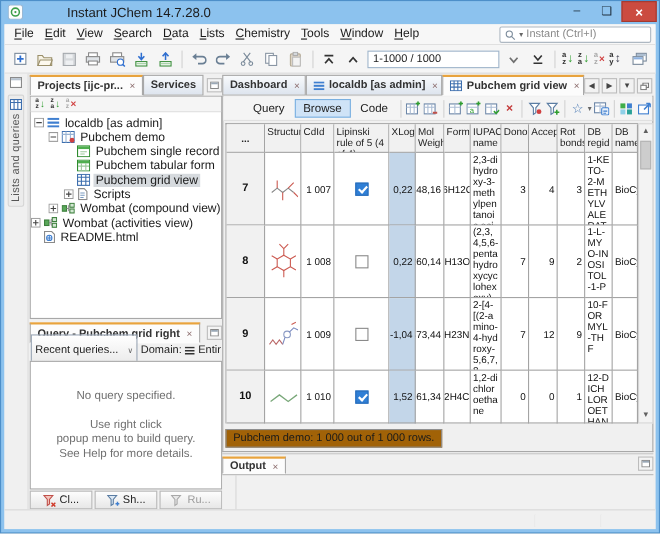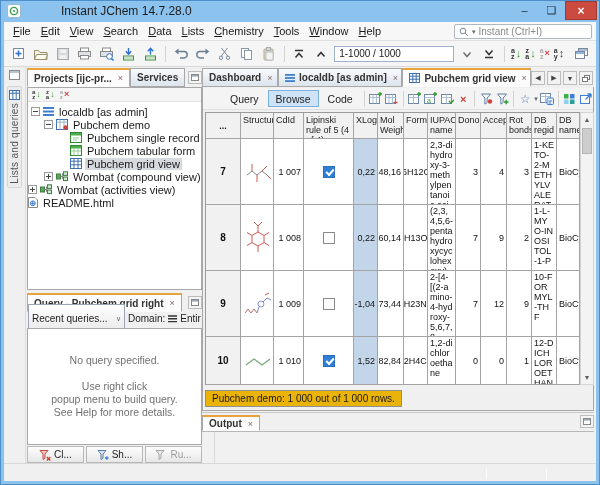--- a/index.html
+++ b/index.html
@@ -88,21 +88,21 @@
   .wrap{line-height:10px;word-break:break-all;}
   .xlg{background:#c3d6e9;}
   .cb{width:12px;height:12px;border:1px solid #8a8a8a;background:#fff;position:relative;}
   .cb.checked{background:#2f7fd6;border-color:#2a6db8;}
   .cb.checked::after{content:"";position:absolute;left:2px;top:2px;width:6px;height:3px;border-left:2px solid #fff;border-bottom:2px solid #fff;transform:rotate(-48deg);}
   
   .vsb{position:absolute;left:377px;top:25px;width:14px;height:273px;background:#f3f3f3;border:1px solid #d5d5d5;display:flex;flex-direction:column;align-items:center;}
   .vsb .ar{font-size:7px;color:#606060;height:13px;display:flex;align-items:center;}
   .vthumb{width:10px;height:26px;background:#cdcdcd;border:1px solid #b4b4b4;margin-top:2px;}
   .vsb .ar.dn{margin-top:auto;}
-  .gstatus{position:absolute;left:2px;top:303px;height:17px;border:1px solid #8f8f8f;background:#eab308;font-size:10px;color:#1a1a1a;display:flex;align-items:center;padding:0 6px;white-space:nowrap;}
+  .gstatus{position:absolute;left:2px;top:303px;height:17px;border:1px solid #8f8f8f;background:#a16207;font-size:10px;color:#1a1a1a;display:flex;align-items:center;padding:0 6px;white-space:nowrap;}
   
   .outpanel{position:absolute;left:0;right:0;top:345px;bottom:0;border-top:1px solid #c8c8c8;}
   .outtabs{position:absolute;left:0;top:1px;right:0;height:17px;display:flex;align-items:flex-end;}
   .outtabs .tab{height:16px;font-size:10px;}
   .outbody{position:absolute;left:0;right:0;top:18px;bottom:0;background:#f1f1f1;border-top:1px solid #b8b8b8;}
   .outgutter{position:absolute;left:12px;top:0;bottom:0;width:1px;background:#d8d8d8;}
   
   .sbar{position:absolute;left:0;right:0;bottom:0;height:18px;background:#f0f0f0;border-top:1px solid #d8d8d8;}
   .ssep{position:absolute;top:4px;width:1px;height:11px;background:#c4c4c4;border-right:1px solid #fdfdfd;}
 </style>
@@ -394,20 +394,35 @@
           <div class="titem sel" style="padding-left:30px">
             <span class="tgsp"></span>
             <span>
                 <svg width="12" height="11">
                   <rect x="0.5" y="0.5" width="11" height="10" fill="#fff" stroke="#3e6fae"></rect>
                   <path d="M0.5 3.2 H11.5 M0.5 6.8 H11.5 M4 0.5 V10.5 M8 0.5 V10.5" stroke="#3e6fae"></path>
                 </svg>
               </span>
             <span class="tlabel">Pubchem grid view</span>
           </div>
+          <div class="titem" style="padding-left:30px">
+            <span class="tg">
+                <svg width="9" height="9">
+                  <rect x="0.5" y="0.5" width="8" height="8" fill="#fff" stroke="#9a9a9a"></rect>
+                  <path d="M2 4.5 h5 M4.5 2 v5" stroke="#444"></path>
+                </svg>
+              </span>
+            <span>
+                <svg width="10" height="11">
+                  <path d="M1.5 0.5 h5 l2.5 2.5 v7.5 h-7.5 z" fill="#fff" stroke="#8a8a8a"></path>
+                  <path d="M3 4.5 h4 M3 6.5 h4 M3 8.5 h3" stroke="#7a9ac0"></path>
+                </svg>
+              </span>
+            <span class="tlabel">Scripts</span>
+          </div>
           <div class="titem" style="padding-left:16px">
             <span class="tg">
                 <svg width="9" height="9">
                   <rect x="0.5" y="0.5" width="8" height="8" fill="#fff" stroke="#9a9a9a"></rect>
                   <path d="M2 4.5 h5 M4.5 2 v5" stroke="#444"></path>
                 </svg>
               </span>
             <span>
                 <svg width="12" height="11">
                   <rect x="0.5" y="3" width="4" height="5" fill="#5aa85a" stroke="#3c7f3c"></rect>
@@ -430,21 +445,21 @@
                 <svg width="12" height="11">
                   <rect x="0.5" y="3" width="4" height="5" fill="#5aa85a" stroke="#3c7f3c"></rect>
                   <path d="M4.5 5.5 h2" stroke="#888"></path>
                   <rect x="7.5" y="0.8" width="4" height="3.6" fill="#d2e8d2" stroke="#3c7f3c"></rect>
                   <rect x="7.5" y="6" width="4" height="3.6" fill="#d2e8d2" stroke="#3c7f3c"></rect>
                   <path d="M6.5 2.6 v5.2 M6.5 2.6 h1 M6.5 7.8 h1" stroke="#888" fill="none"></path>
                 </svg>
               </span>
             <span class="tlabel">Wombat (activities view)</span>
           </div>
-          <div class="titem" style="padding-left:0">
+          <div class="titem" style="padding-left:12px">
             <span>
                 <svg width="10" height="11">
                   <path d="M0.5 0.5 h6.5 l2.5 2.5 v7.5 h-9 z" fill="#fff" stroke="#8a8a8a"></path>
                   <circle cx="4.8" cy="6.3" r="2.4" fill="none" stroke="#3f7fd0"></circle>
                   <path d="M2.4 6.3 h4.8 M4.8 3.9 v4.8" stroke="#3f7fd0"></path>
                 </svg>
               </span>
             <span class="tlabel">README.html</span>
           </div>
         </div>
@@ -723,21 +738,21 @@
           <div class="cell stc">
               <svg width="30" height="20">
                 <path d="M3 14 L11 8 L19 14 L27 8" stroke="#7aa87a" stroke-width="1.2" fill="none"></path>
               </svg>
             </div>
           <div class="cell r">1 010</div>
           <div class="cell ckc">
               <span class="cb checked"></span>
             </div>
           <div class="cell r xlg">1,52</div>
-          <div class="cell r">82,84</div>
+          <div class="cell r">61,34</div>
           <div class="cell ctr">C2H4Cl2</div>
           <div class="cell wrap">1,2-dichloroethane</div>
           <div class="cell r">0</div>
           <div class="cell r">0</div>
           <div class="cell r">1</div>
           <div class="cell wrap">12-DICHLOROETHANE</div>
           <div class="cell lft">BioCyc</div>
         </div>
 
         <div class="vsb">

